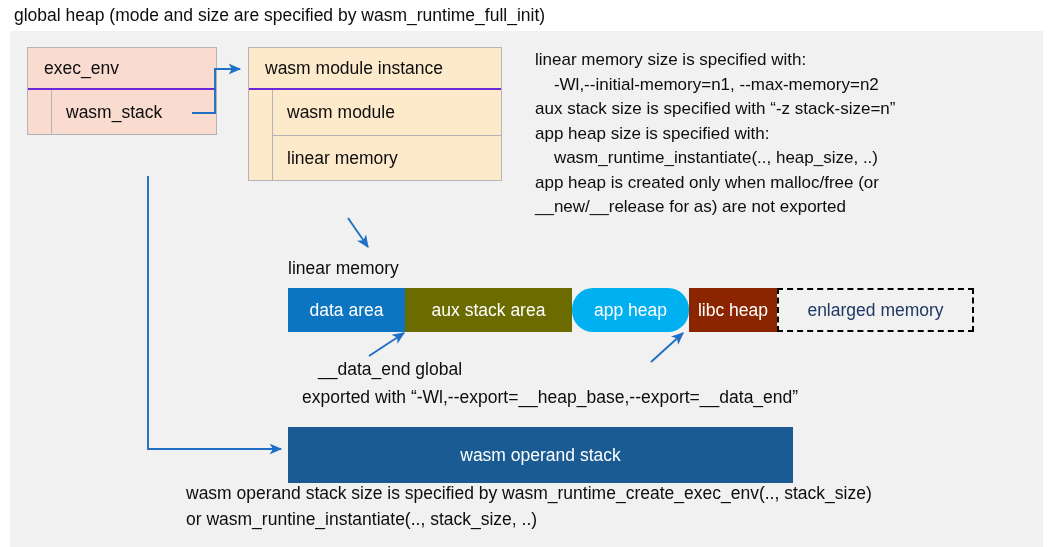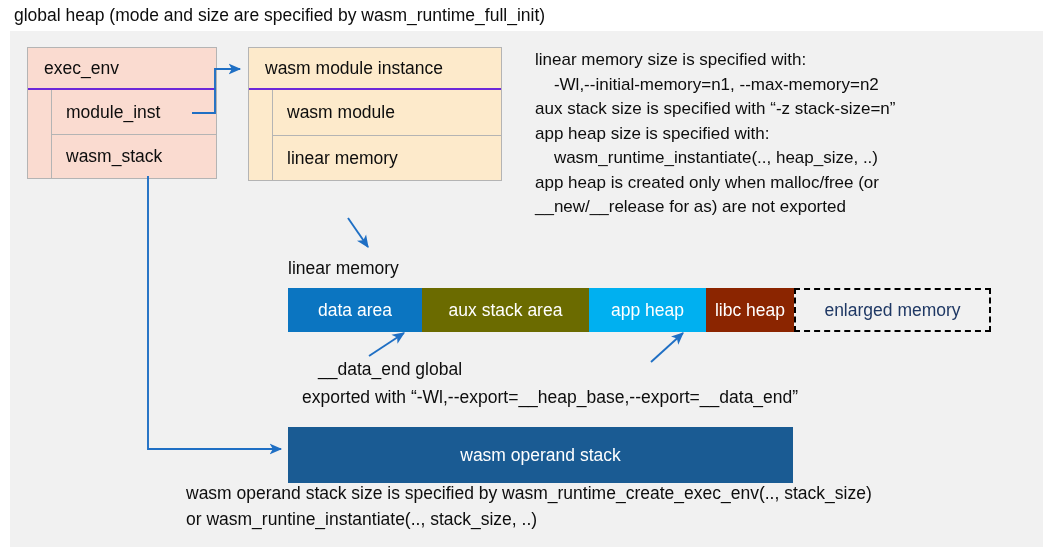--- a/index.html
+++ b/index.html
@@ -212,21 +212,20 @@
 
   <div class="title">global heap (mode and size are specified by wasm_runtime_full_init)</div>
 
   <div class="panel"></div>
 
   <div class="struct" id="exec-env-box">
     <div class="row hdr">exec_env</div>
     <div class="indent-wrap">
       <div class="gutter"></div>
       <div class="fields">
-        <div class="row">module_inst</div>
         <div class="row">wasm_stack</div>
       </div>
     </div>
   </div>
 
   <div class="struct" id="module-inst-box">
     <div class="row hdr">wasm module instance</div>
     <div class="indent-wrap">
       <div class="gutter"></div>
       <div class="fields">
@@ -239,23 +238,23 @@
   <div class="note" id="mem-notes">linear memory size is specified with:
     -Wl,--initial-memory=n1, --max-memory=n2
 aux stack size is specified with “-z stack-size=n”
 app heap size is specified with:
     wasm_runtime_instantiate(.., heap_size, ..)
 app heap is created only when malloc/free (or
 __new/__release for as) are not exported</div>
 
   <div id="linear-memory-label">linear memory</div>
   <div id="memory-strip">
-      <div class="seg" style="width: 134px; background: rgb(11, 117, 193);">data area</div>
+      <div class="seg" style="width: 117px; background: rgb(11, 117, 193);">data area</div>
       <div class="seg" style="width: 167px; background: rgb(107, 107, 0);">aux stack area</div>
-      <div class="seg" style="width: 117px; background: rgb(0, 176, 240);">app heap</div>
+      <div class="seg" style="width: 117px; background: rgb(0, 176, 240); border-radius: 21px;">app heap</div>
       <div class="seg" style="width: 88px; background: rgb(139, 37, 0);">libc heap</div>
       <div class="seg enlarged" style="width: 197px;">enlarged memory</div>
     </div>
 
   <div id="data-end-label">__data_end global</div>
   <div id="export-note">exported with “-Wl,--export=__heap_base,--export=__data_end”</div>
 
   <div id="operand-stack-bar">wasm operand stack</div>
   <div id="operand-stack-note">wasm operand stack size is specified by wasm_runtime_create_exec_env(.., stack_size)
 or wasm_runtine_instantiate(.., stack_size, ..)</div>

